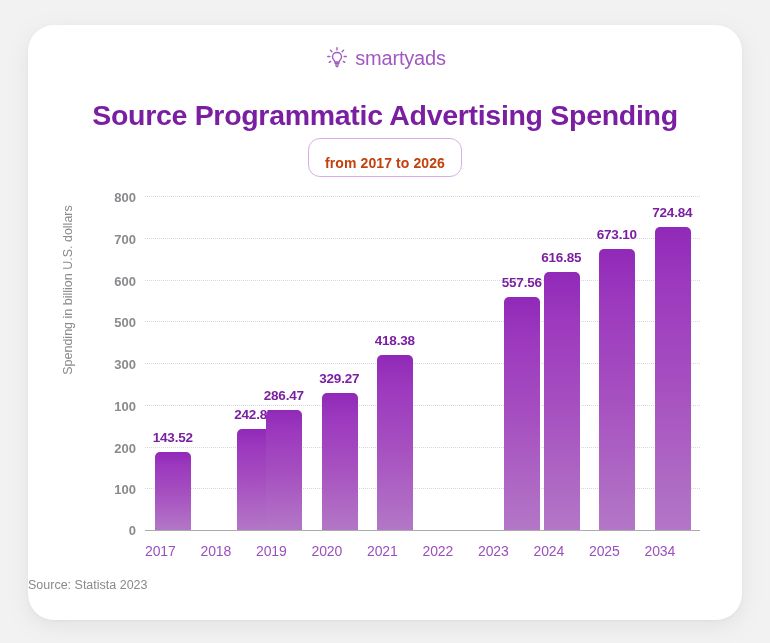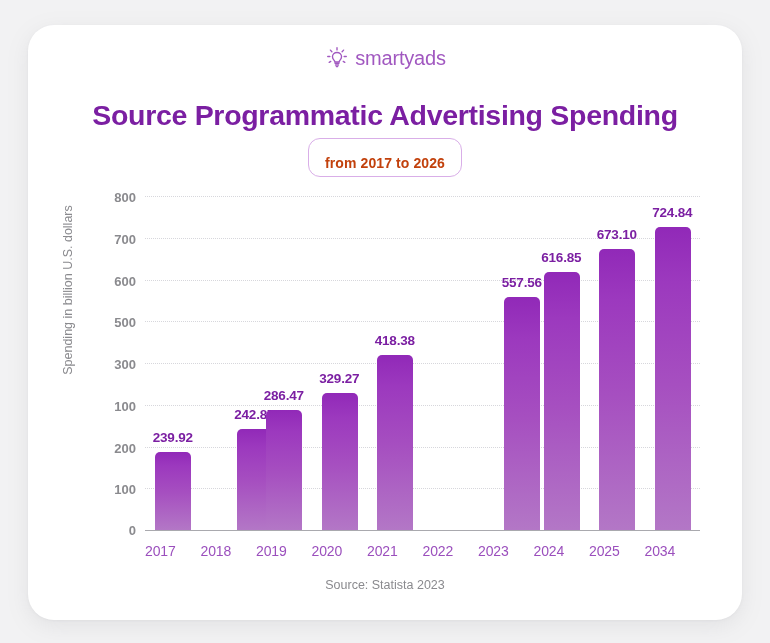--- a/index.html
+++ b/index.html
@@ -189,21 +189,21 @@
     font-size: 14px;
     color: #9b4fbd;
     letter-spacing: -0.1px;
   }
 
   .source {
     position: absolute;
     left: 0;
     top: 553px;
     width: 714px;
-    text-align: center;
+    text-align: left;
     font-size: 12.5px;
     color: #8a8a8e;
   }
 </style>
 </head>
 <body>
 
 <div class="page">
   <div class="card">
 
@@ -254,21 +254,21 @@
               <div class="ytick">100</div>
             </div>
             <div class="gridline" style="top: 334px; border-top: none;">
               <div class="ytick">0</div>
             </div>
           </div>
         <div class="axis-line"></div>
         <div class="bars" id="bars">
             <div class="bar-slot" style="left: 0px;">
               <div class="bar" style="height: 78.419px;"></div>
-              <div class="bar-value" style="top: 233.581px;">239.92</div>
+              <div class="bar-value" style="top: 233.581px;">143.52</div>
             </div>
             <div class="bar-slot" style="left: 55.5px; margin-left: 26px;">
               <div class="bar" style="height: 101.398px;"></div>
               <div class="bar-value" style="top: 210.602px;">242.87</div>
             </div>
             <div class="bar-slot" style="left: 111px;">
               <div class="bar" style="height: 119.601px;"></div>
               <div class="bar-value" style="top: 192.399px;">286.47</div>
             </div>
             <div class="bar-slot" style="left: 166.5px;">

